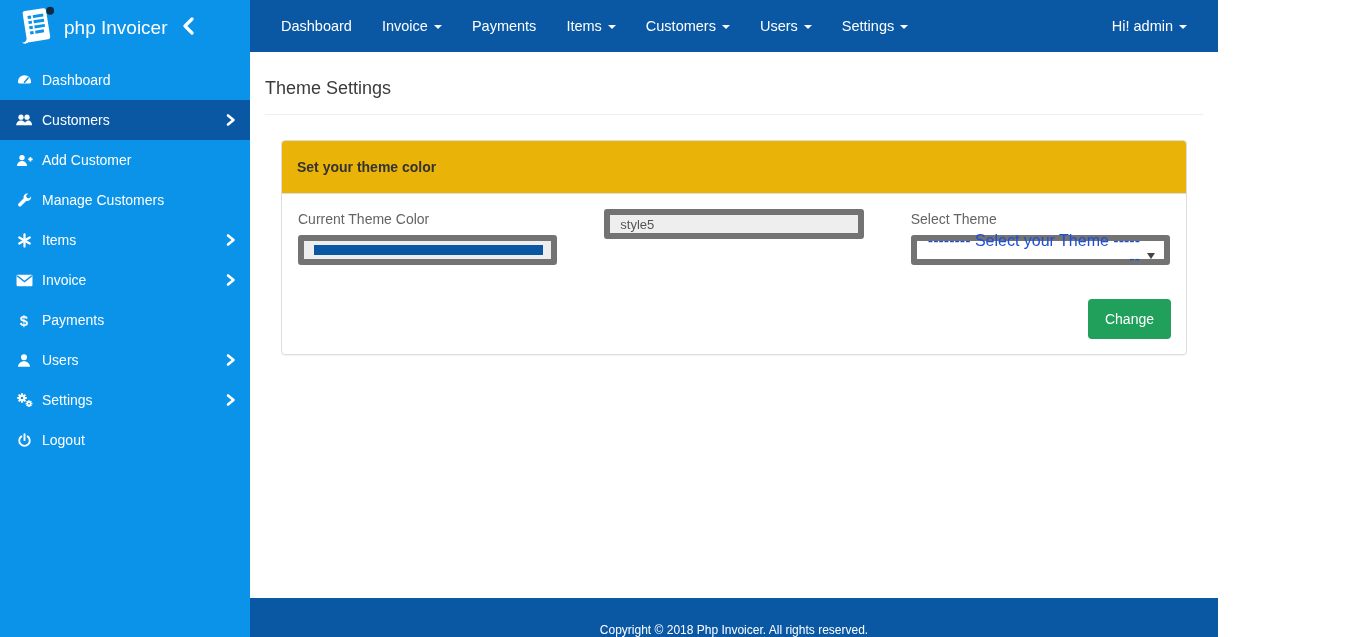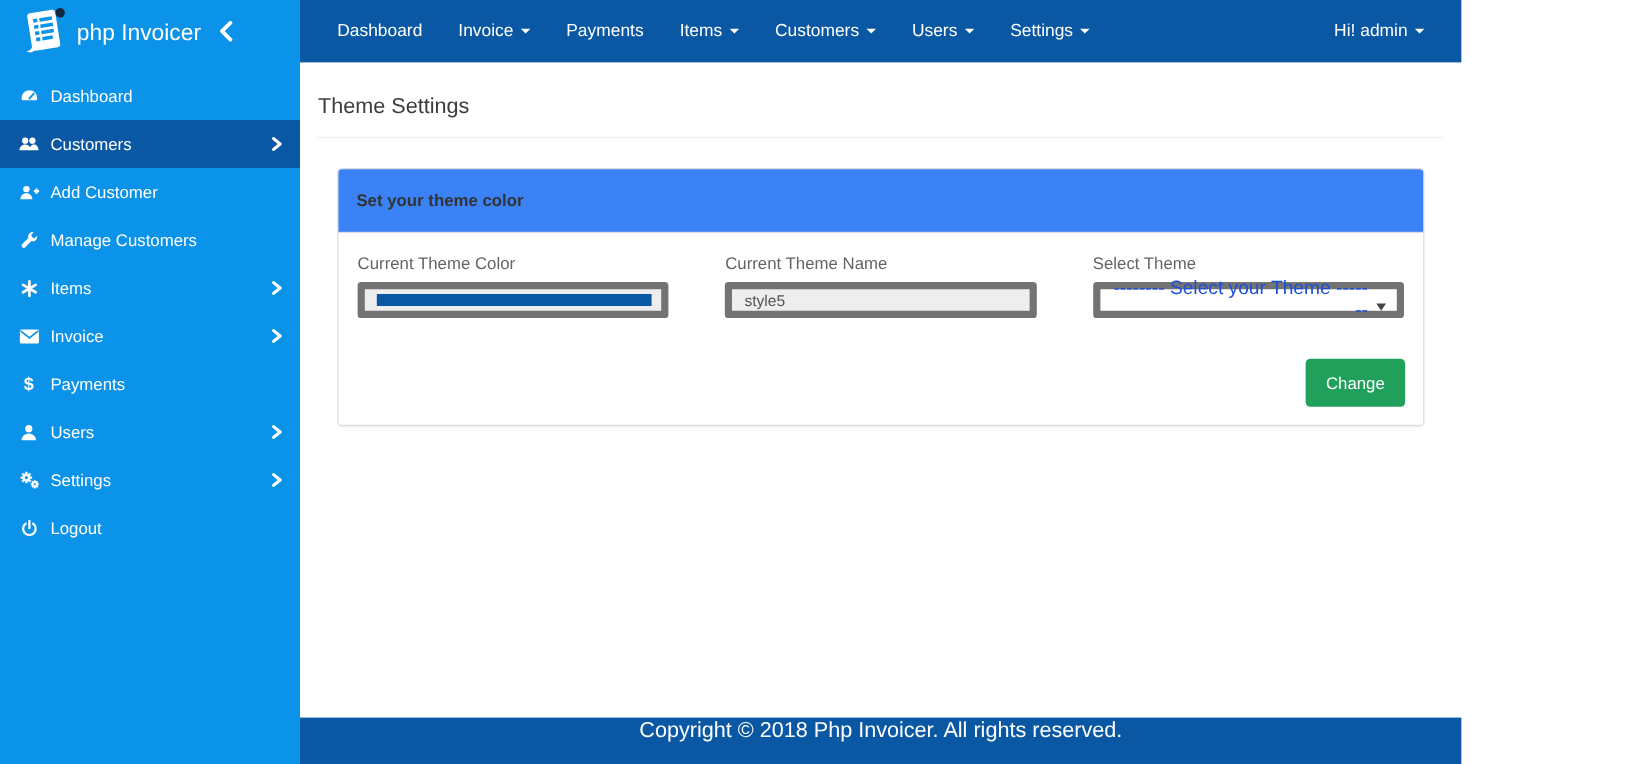--- a/index.html
+++ b/index.html
@@ -26,39 +26,39 @@
   .topnav { height:52px; background:#0a58a4; display:flex; align-items:center; padding:0 16px; flex-shrink:0; }
   .nav-item { color:#fff; font-size:14.5px; padding:0 15px; height:52px; line-height:52px; cursor:pointer; white-space:nowrap; }
   .caret { display:inline-block; width:0; height:0; border-left:4px solid transparent; border-right:4px solid transparent; border-top:4px solid #fff; margin-left:6px; vertical-align:middle; }
   .user-menu { margin-left:auto; }
 
   
   .content { flex:1; padding:4px 15px; overflow:hidden; }
   .page-title { font-size:18px; font-weight:400; color:#3b3b3b; margin-top:22px; padding-bottom:15px; border-bottom:1px solid #eee; }
 
   .panel { margin:25px 16px 0; border:1px solid #ddd; border-radius:4px; box-shadow:0 1px 1px rgba(0,0,0,.05); }
-  .panel-heading { background:#3b82f6; border-bottom:1px solid #ddd; border-radius:3px 3px 0 0; padding:18px 15px; font-size:14px; font-weight:bold; color:#333; }
+  .panel-heading { background:#eab308; border-bottom:1px solid #ddd; border-radius:3px 3px 0 0; padding:18px 15px; font-size:14px; font-weight:bold; color:#333; }
   .panel-body { padding:15px; }
   .form-row { display:flex;gap:12px; }
   .form-col { width:33.333%; padding:0 1px 0 1px; }
   .form-col + .form-col { margin-left:33px; }
   .field-label { display:block; font-size:14px; color:#646464; margin:2px 0 8px; }
   .form-control { height:30px; width:100%; border:6px solid #737373; border-radius:3px; background:#fff; font-size:13px; color:#555; font-family:"Liberation Sans", sans-serif; }
   .disabled-bg { background:#eee; }
   .color-field { display:flex; align-items:center; padding:0 8px 0 10px; }
   .color-bar { flex:1; height:10px; background:#0a58a4; }
   .text-input { padding:0 10px; }
   .select-box { position:relative; display:flex; align-items:center; padding:0 24px 0 10px; cursor:pointer; }
   .select-text { font-size:16px; color:#1d4ed8;text-align:right; }
   .select-caret { position:absolute; right:9px; top:12px; width:0; height:0; border-left:4.5px solid transparent; border-right:4.5px solid transparent; border-top:6px solid #444; }
   .button-row { display:flex; justify-content:flex-end; margin-top:34px; }
   .btn-change { background:#21a05c; color:#fff; border:none; border-radius:4px; padding:12px 17px; font-size:14px; cursor:pointer; font-family:"Liberation Sans", sans-serif;margin-left:44px; }
 
   
-  .footer { height:39px; background:#0a58a4; color:#fff; display:flex; align-items:flex-start; justify-content:center; font-size:18px; flex-shrink:0; }
+  .footer { height:39px; background:#0a58a4; color:#fff; display:flex; align-items:flex-end; justify-content:center; font-size:12px; flex-shrink:0; }
 </style>
 </head>
 <body>
 
 <div class="app">
 
   <div class="sidebar">
     <div class="logo-row">
       <span>
         <svg width="42" height="42" viewBox="0 0 48 48">
@@ -256,21 +256,20 @@
           <div class="form-row">
 
             <div class="form-col">
               <span class="field-label">Current Theme Color</span>
               <div class="form-control disabled-bg color-field">
                 <div class="color-bar"></div>
               </div>
             </div>
 
             <div class="form-col">
-              <span class="field-label">Current Theme Name</span>
               <input class="form-control disabled-bg text-input" disabled="" value="style5" style="">
             </div>
 
             <div class="form-col">
               <span class="field-label">Select Theme</span>
               <div class="form-control select-box">
                 <span class="select-text">-------- Select your Theme -------</span>
                 <span class="select-caret"></span>
               </div>
             </div>

